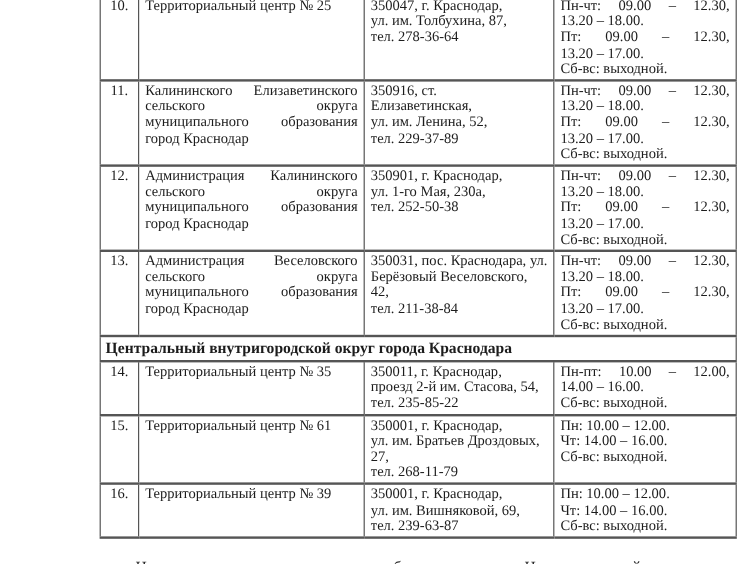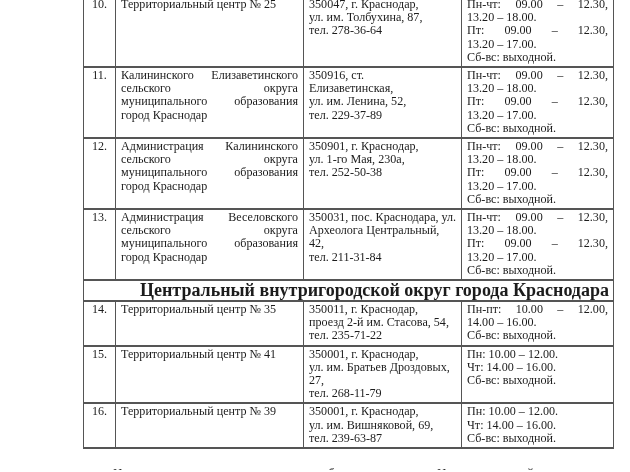--- a/index.html
+++ b/index.html
@@ -18,22 +18,22 @@
     border-top-width:2px;border-bottom-width:2px;
     vertical-align:top;
     padding:1px 5px 2px 5px;
     font-size:12.1px;line-height:13.2px;
     overflow:hidden;
   }
   td.num{text-align:center;padding-left:1px;padding-right:1px;}
   .ln{white-space:nowrap;}
   .jl{white-space:normal;text-align:justify;text-align-last:justify;}
   td.section{
-    font-weight:bold;text-align:right;
-    font-size:18px;line-height:14px;
+    font-weight:bold;text-align:left;
+    font-size:13px;line-height:14px;
     padding:2px 4px 3px 4px;
   }
   .frag-row{
     position:absolute;left:0;top:464px;width:630px;height:6px;
     overflow:hidden;
   }
   .frag{
     position:absolute;top:2px;
     font-size:13px;line-height:13px;color:#2a2a2a;
   }
@@ -115,55 +115,55 @@
         <tr>
           <td class="num">13.</td>
           <td class="">
             <div class="ln jl">Администрация Веселовского</div>
             <div class="ln jl">сельского округа</div>
             <div class="ln jl">муниципального образования</div>
             <div class="ln">город Краснодар</div>
           </td>
           <td class="">
             <div class="ln">350031, пос. Краснодара, ул.</div>
-            <div class="ln">Археолога Центральный,</div>
+            <div class="ln">Берёзовый Веселовского,</div>
             <div class="ln">42,</div>
-            <div class="ln">тел. 211-31-84</div>
+            <div class="ln">тел. 211-38-84</div>
           </td>
           <td class="">
             <div class="ln jl">Пн-чт: 09.00 – 12.30,</div>
             <div class="ln">13.20 – 18.00.</div>
             <div class="ln jl">Пт: 09.00 – 12.30,</div>
             <div class="ln">13.20 – 17.00.</div>
             <div class="ln">Сб-вс: выходной.</div>
           </td>
         </tr>
         <tr>
           <td class="section" colspan="4">Центральный внутригородской округ города Краснодара</td>
         </tr>
         <tr>
           <td class="num">14.</td>
           <td class="">
             <div class="ln">Территориальный центр № 35</div>
           </td>
           <td class="">
             <div class="ln">350011, г. Краснодар,</div>
             <div class="ln">проезд 2-й им. Стасова, 54,</div>
-            <div class="ln">тел. 235-71-22</div>
+            <div class="ln">тел. 235-85-22</div>
           </td>
           <td class="">
             <div class="ln jl">Пн-пт: 10.00 – 12.00,</div>
             <div class="ln">14.00 – 16.00.</div>
             <div class="ln">Сб-вс: выходной.</div>
           </td>
         </tr>
         <tr>
           <td class="num">15.</td>
           <td class="">
-            <div class="ln">Территориальный центр № 41</div>
+            <div class="ln">Территориальный центр № 61</div>
           </td>
           <td class="">
             <div class="ln">350001, г. Краснодар,</div>
             <div class="ln">ул. им. Братьев Дроздовых,</div>
             <div class="ln">27,</div>
             <div class="ln">тел. 268-11-79</div>
           </td>
           <td class="">
             <div class="ln">Пн: 10.00 – 12.00.</div>
             <div class="ln">Чт: 14.00 – 16.00.</div>

